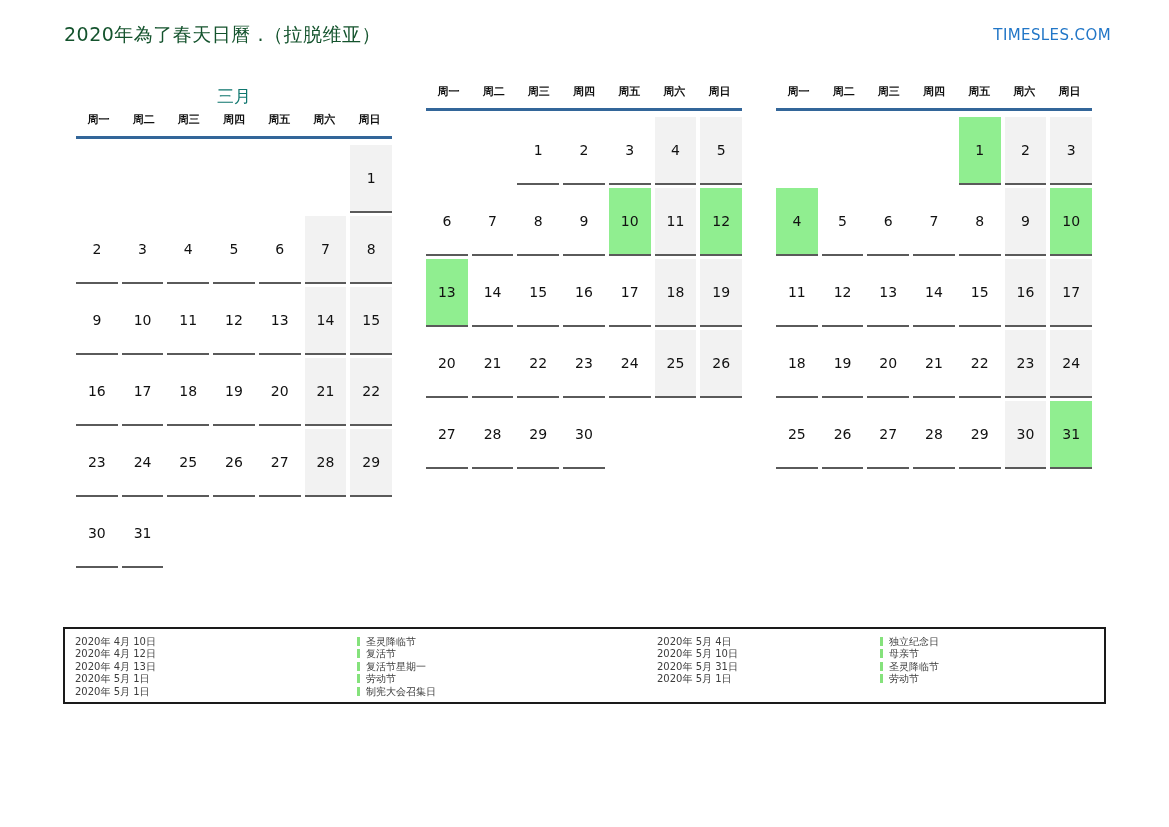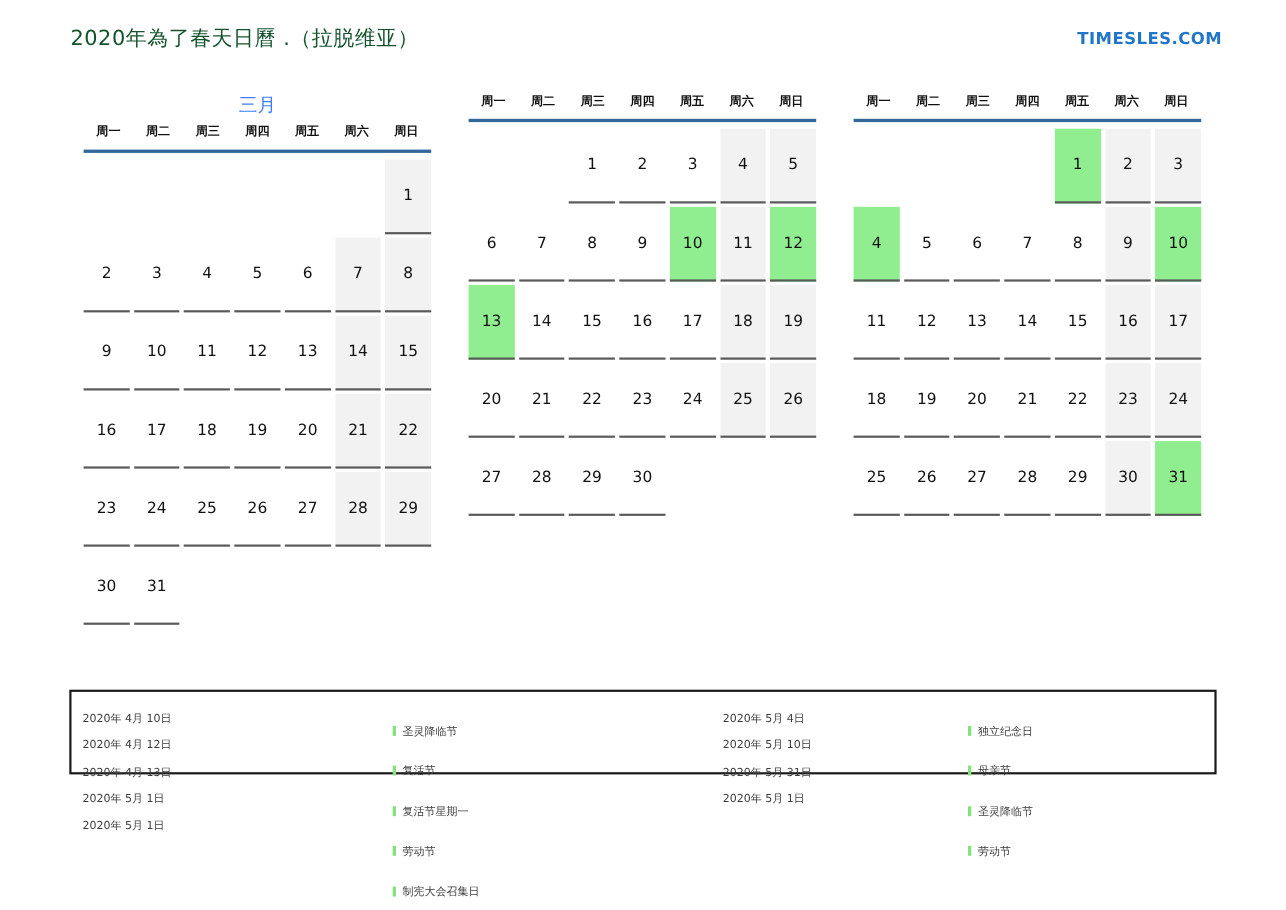--- a/index.html
+++ b/index.html
@@ -8,29 +8,29 @@
     width:1169px; height:827px; position:relative; background:#ffffff;
     font-family:"DejaVu Sans","Liberation Sans",sans-serif; color:#222;
   }
   
   .page-title {
     position:absolute; left:64px; top:22px;
     font-size:19px; color:#14532d; letter-spacing:0.5px; white-space:nowrap;
   }
   .site-logo {
     position:absolute; right:58px; top:26px;
-    font-size:15px; font-weight:bold; color:#2176c7; letter-spacing:0.4px;
+    font-size:15px; font-weight:normal; color:#2176c7; letter-spacing:0.4px;
     text-decoration:none; cursor:pointer;
   }
   
   .months { position:absolute; left:76px; top:85px; width:1016px; display:flex; gap:34px; }
   .month { width:316px; }
   .month-title {
     height:22px; line-height:22px; text-align:center; font-size:17px;
-    color:#3b82f6; margin-bottom:6px;
+    color:#0f766e; margin-bottom:6px;
   }
   .weekdays {
     display:grid; grid-template-columns:repeat(7,1fr); column-gap:0;
     line-height:14px; padding-bottom:9px; border-bottom:3px solid #336699;
   }
   .wd { text-align:center; font-size:11px; font-weight:bold; color:#111; }
   .grid {
     display:grid; grid-template-columns:repeat(7,1fr);
     column-gap:4px; row-gap:3px; margin-top:6px;
   }
@@ -40,21 +40,21 @@
   }
   .cell.e { border-bottom:none; background:transparent; }
   .cell.w { background:#f2f2f2; }
   .cell.h { background:#90ee90; }
   
   .legend {
     position:absolute; left:63px; top:627px; width:1043px; height:77px;
     border:2px solid #1a1a1a; background:#fff;
   }
   .legend-col { position:absolute; top:7px; font-size:10px; color:#3c3c3c; }
-  .legend-col div { line-height:12.4px; white-space:nowrap;margin-top:12px; }
+  .legend-col div { line-height:12.4px; white-space:nowrap; }
   .lc-date1 { left:10px; }
   .lc-name1 { left:292px; }
   .lc-date2 { left:592px; }
   .lc-name2 { left:815px; }
   .holiday-marker {
     display:inline-block; width:3px; height:9px; background:#85e27c;
     margin-right:6px; vertical-align:-1px;
   }
 </style>
 </head>

